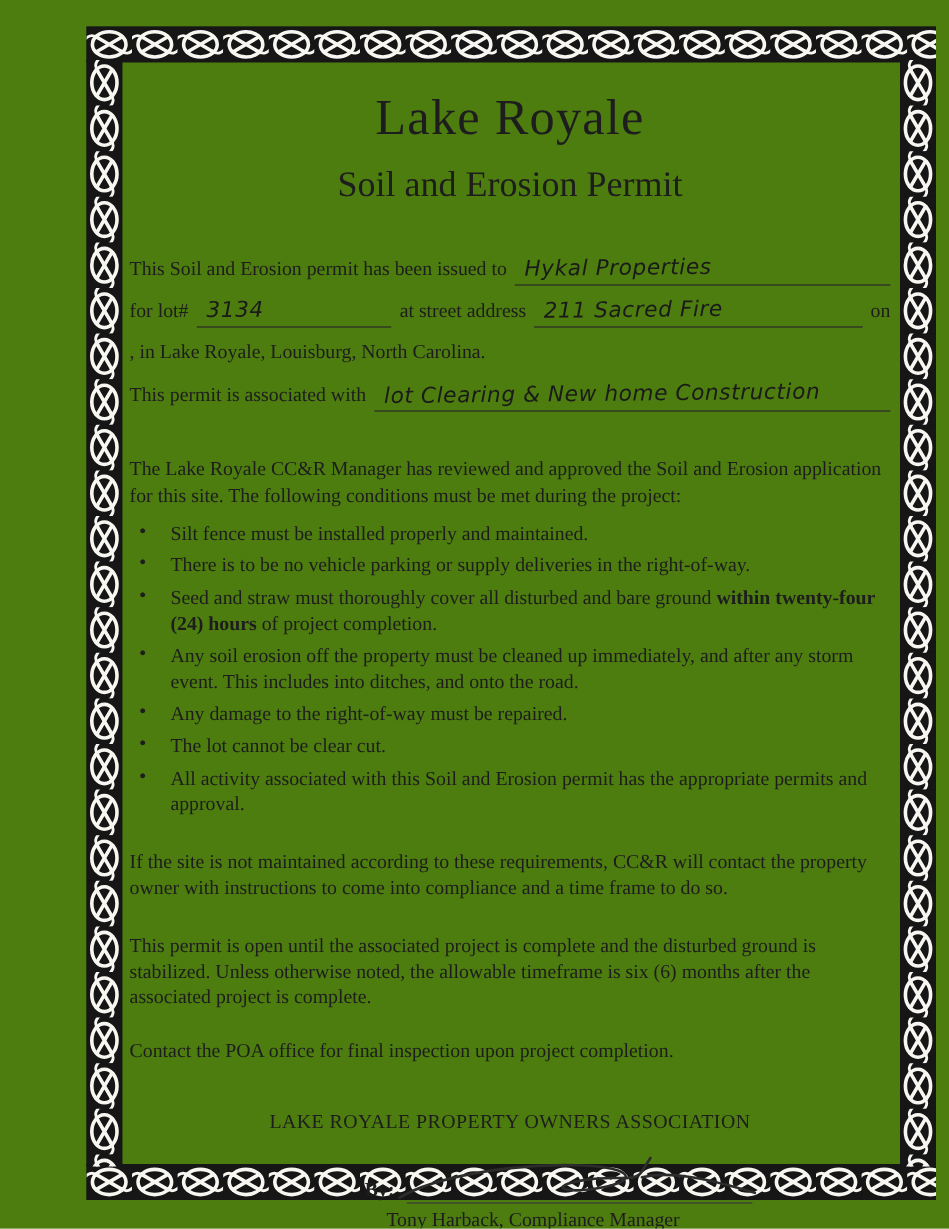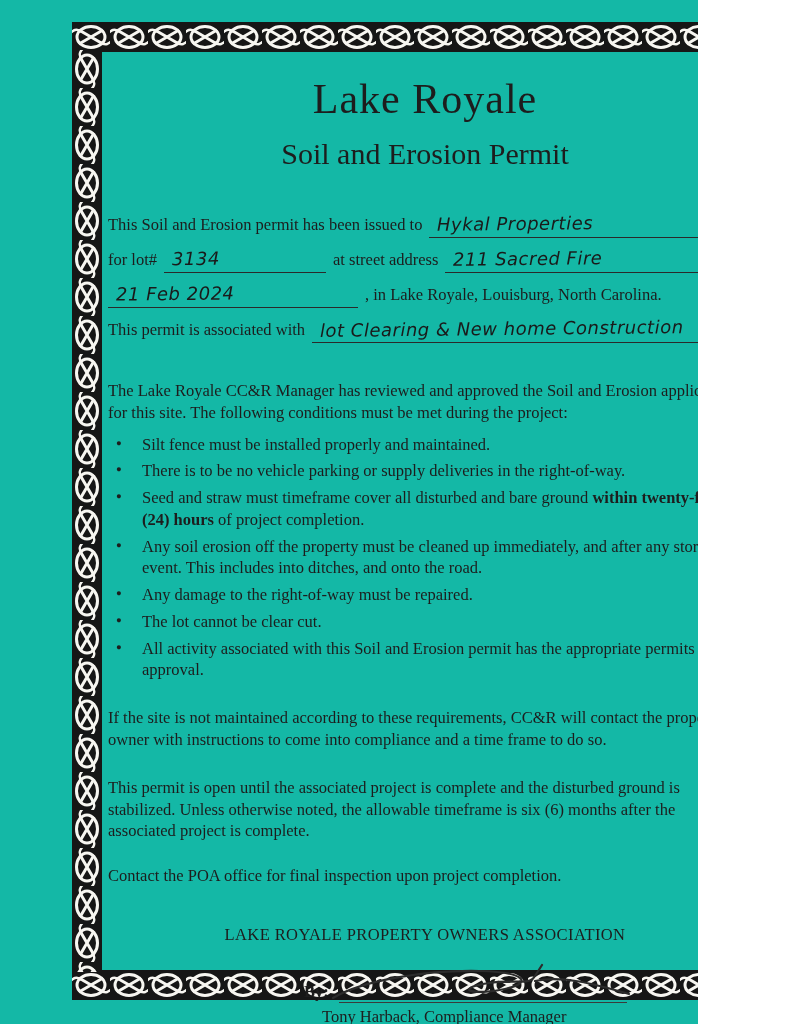--- a/index.html
+++ b/index.html
@@ -1,16 +1,16 @@
 <!DOCTYPE html>
 <html><head>
 <meta charset="utf-8">
 <style>
   html,body{margin:0;padding:0;background:#ffffff;}
-  .page{position:relative;width:698px;height:1024px;background:#14b8a6;overflow:hidden;
+  .page{position:relative;width:791px;height:1024px;background:#4d7c0f;overflow:hidden;
         font-family:"Liberation Serif",serif;color:#1d1d1d;}
   
   .frame{position:absolute;left:72px;top:22px;width:708px;height:978px;pointer-events:none;}
   .edge{position:absolute;display:flex;overflow:hidden;background:#161616;}
   .edge-top{left:0;top:0;right:0;height:30px;flex-direction:row;}
   .edge-bottom{left:0;bottom:0;right:0;height:30px;flex-direction:row;}
   .edge-left{left:0;top:28px;bottom:28px;width:30px;flex-direction:column;}
   .edge-right{right:0;top:28px;bottom:28px;width:30px;flex-direction:column;}
   .edge svg{flex:0 0 auto;display:block;}
   
@@ -593,35 +593,34 @@
 
     <div class="fill-row">
       <span class="static">for lot#</span>
       <span class="fill" style="width:150px;"><span class="hw">3134</span></span>
       <span class="static">at street address</span>
       <span class="fill grow"><span class="hw">211 Sacred Fire</span></span>
       <span class="static">on</span>
     </div>
 
     <div class="fill-row">
-      <span class="fill" style="width:238px;"><span class="hw">21 Feb 2024</span></span>
       <span class="static">, in Lake Royale, Louisburg, North Carolina.</span>
     </div>
 
     <div class="fill-row">
       <span class="static">This permit is associated with</span>
       <span class="fill grow"><span class="hw">lot Clearing &amp; New home Construction</span></span>
     </div>
 
     <p class="intro">The Lake Royale CC&amp;R Manager has reviewed and approved the Soil and Erosion application for this site. The following conditions must be met during the project:</p>
 
     <ul class="conditions">
       <li><span>Silt fence must be installed properly and maintained.</span></li>
       <li><span>There is to be no vehicle parking or supply deliveries in the right-of-way.</span></li>
-      <li><span>Seed and straw must timeframe cover all disturbed and bare ground </span><b>within twenty-four (24) hours</b><span> of project completion.</span></li>
+      <li><span>Seed and straw must thoroughly cover all disturbed and bare ground </span><b>within twenty-four (24) hours</b><span> of project completion.</span></li>
       <li><span>Any soil erosion off the property must be cleaned up immediately, and after any storm event. This includes into ditches, and onto the road.</span></li>
       <li><span>Any damage to the right-of-way must be repaired.</span></li>
       <li><span>The lot cannot be clear cut.</span></li>
       <li><span>All activity associated with this Soil and Erosion permit has the appropriate permits and approval.</span></li>
     </ul>
 
     <p class="para">If the site is not maintained according to these requirements, CC&amp;R will contact the property owner with instructions to come into compliance and a time frame to do so.</p>
     <p class="para">This permit is open until the associated project is complete and the disturbed ground is stabilized. Unless otherwise noted, the allowable timeframe is six (6) months after the associated project is complete.</p>
     <p class="contact">Contact the POA office for final inspection upon project completion.</p>
 

